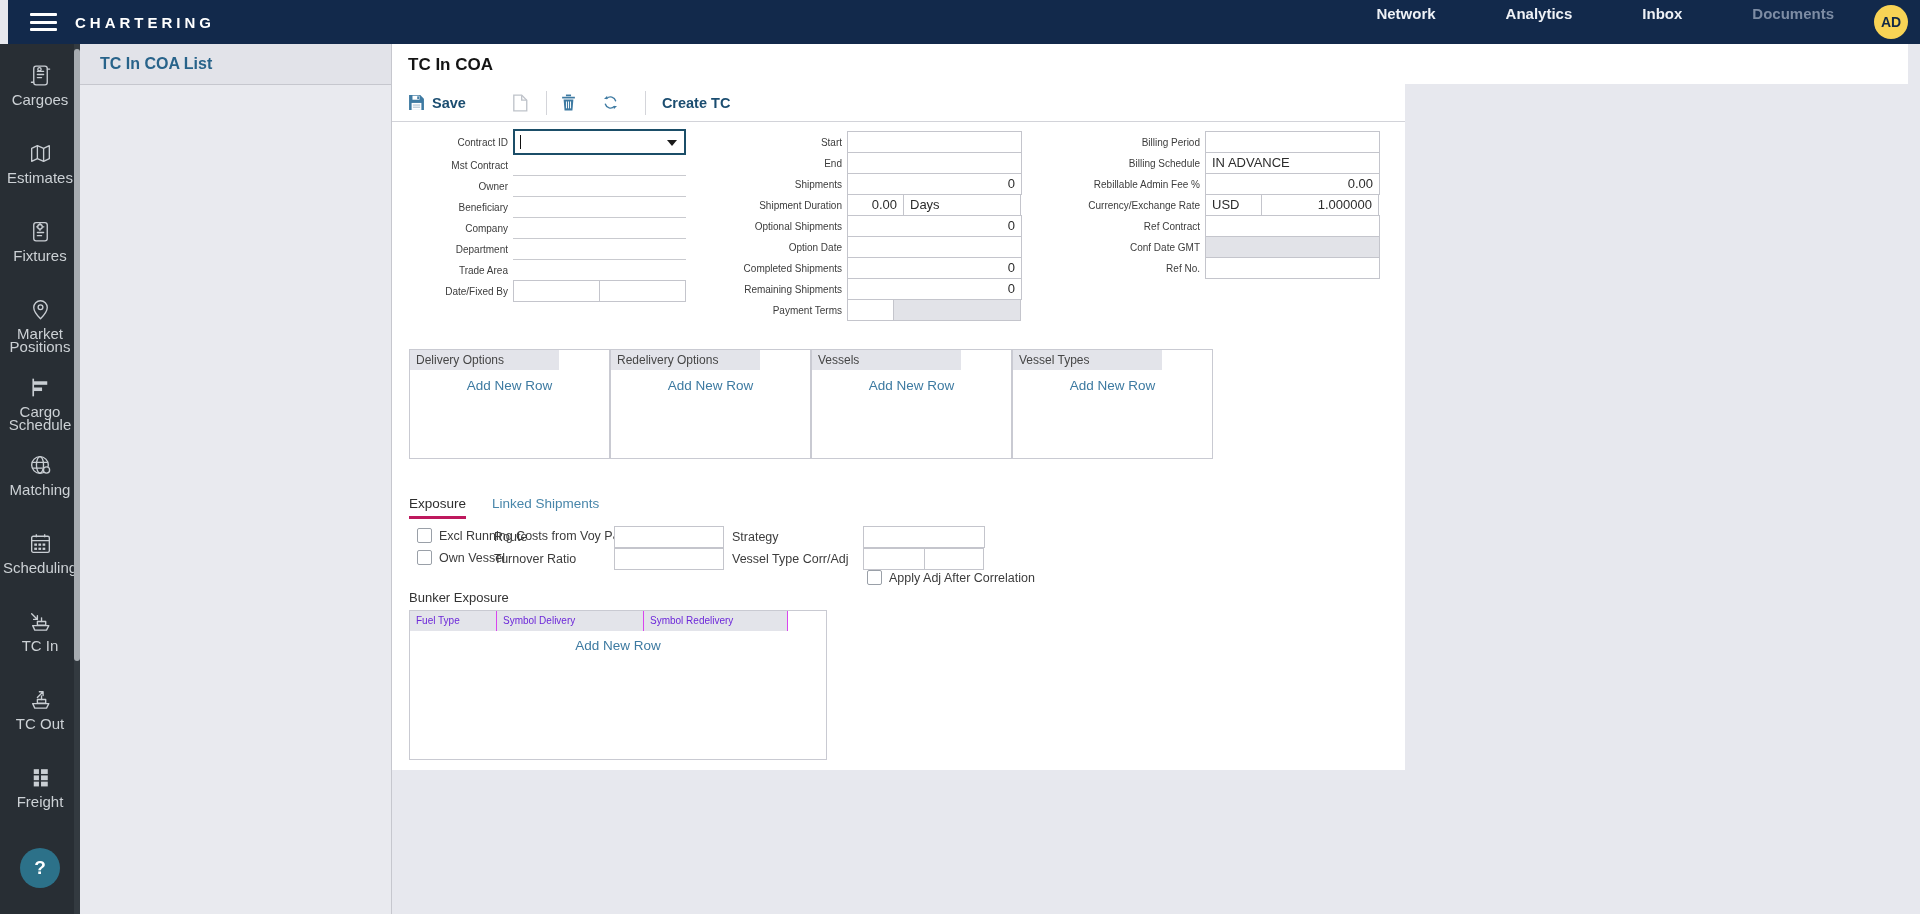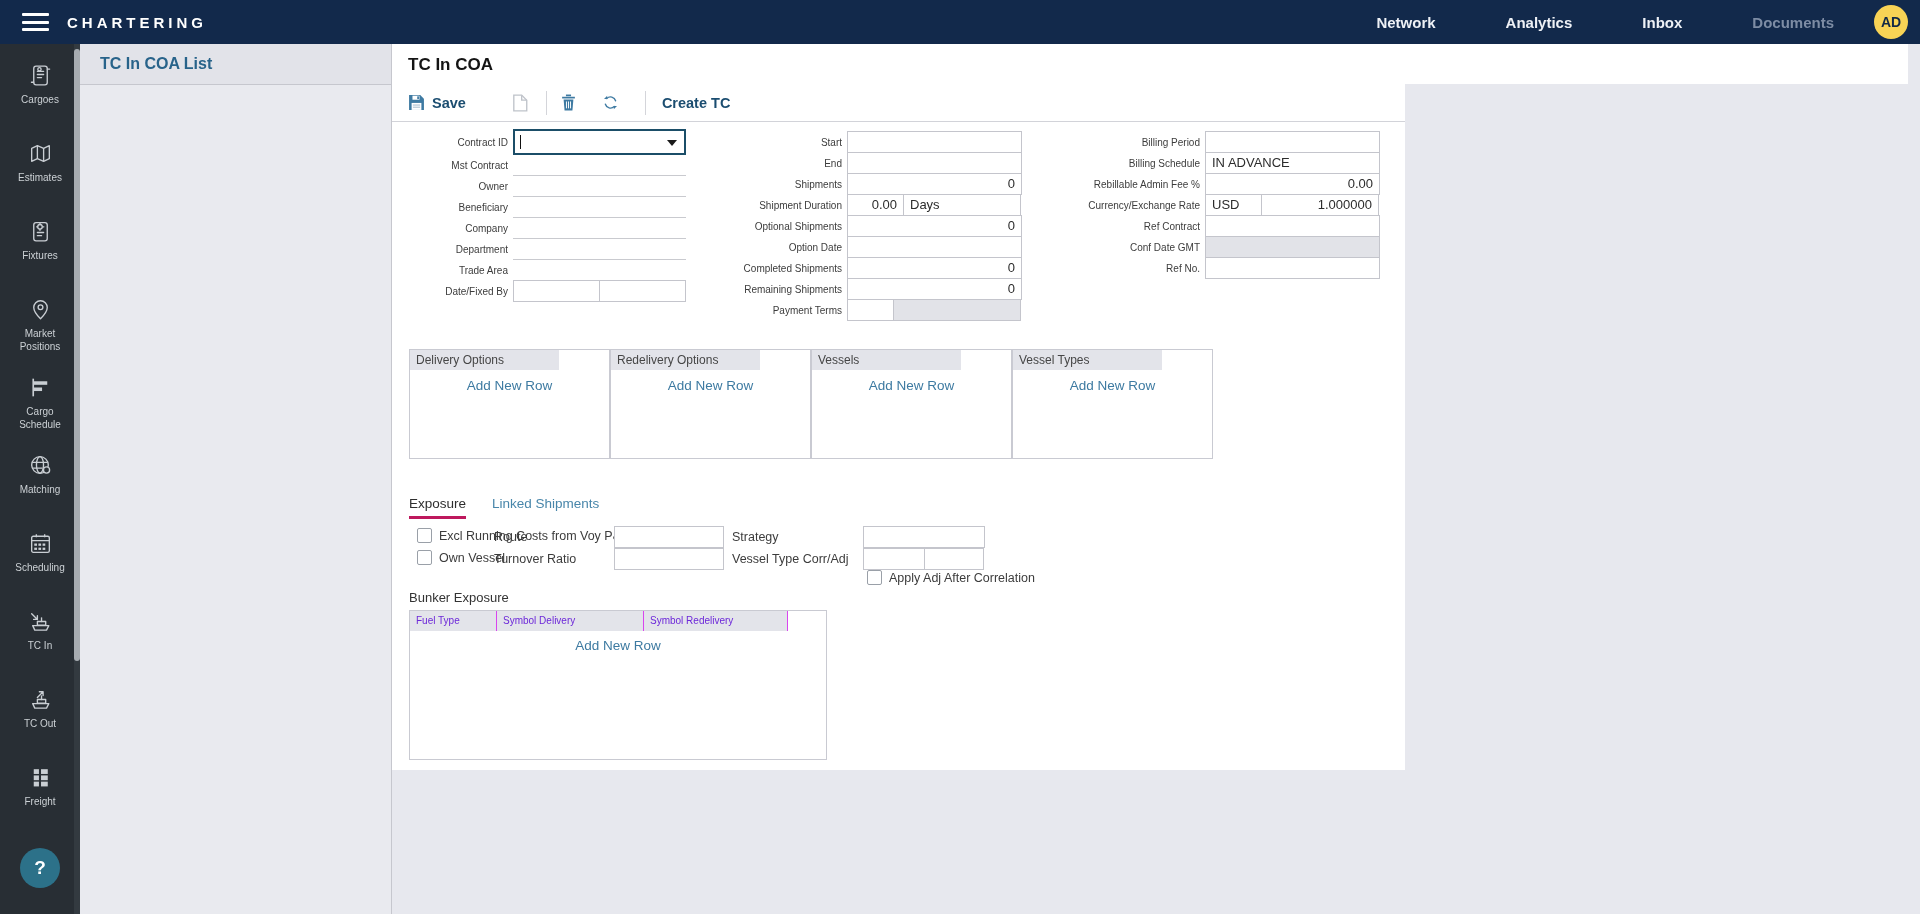--- a/index.html
+++ b/index.html
@@ -1,39 +1,39 @@
 <!DOCTYPE html>
 <html><head>
 <meta charset="utf-8">
 <style>
   html,body{margin:0;padding:0}
   body{width:1920px;height:914px;position:relative;overflow:hidden;
        font-family:"Liberation Sans",sans-serif;background:#e7e8ee;}
 
   
-  .topbar{position:absolute;top:0;left:0;right:0;height:44px;background:#12294b;
+  .topbar{position:absolute;top:0;left:8px;right:0;height:44px;background:#12294b;
           display:flex;align-items:center;z-index:9}
   .hamburger{margin-left:22px;width:27px;cursor:pointer}
   .hamburger span{display:block;height:3px;background:#fff;border-radius:1px;margin:4.5px 0}
   .brand{color:#fff;font-weight:700;font-size:15px;letter-spacing:4px;margin-left:18px}
-  .topnav{margin-left:auto;display:flex;align-items:center;padding-right:12px}
+  .topnav{margin-left:auto;display:flex;align-items:flex-start;padding-right:12px}
   .topnav a{color:#eef1f6;font-weight:700;font-size:15px;cursor:pointer;margin-left:70px;text-decoration:none}
   .topnav a.muted{color:#7d8ca4}
   .avatar{width:34px;height:34px;border-radius:50%;background:#f8d355;color:#122947;
           font-weight:700;font-size:14px;display:flex;align-items:center;justify-content:center;
           margin-left:40px;cursor:pointer}
 
   
   .sidebar{position:absolute;top:44px;left:0;bottom:0;width:80px;background:#282e34}
   .side-track{position:absolute;top:0;right:0;width:6px;bottom:0;background:#333a40}
   .side-thumb{position:absolute;top:5px;right:0;width:6px;height:612px;background:#a7acb1;border-radius:3px;cursor:pointer}
   .side-items{display:flex;flex-direction:column;align-items:center;padding-top:16px}
   .side-item{height:78px;width:100%;display:flex;flex-direction:column;align-items:center;cursor:pointer}
   .side-item svg{flex:none;margin-top:2px}
-  .side-label{margin-top:5px;font-size:10px;line-height:12.5px;color:#ccd1d5;text-align:center;white-space:pre-line}
+  .side-label{margin-top:5px;font-size:15px;line-height:12.5px;color:#ccd1d5;text-align:center;white-space:pre-line}
   .help-btn{position:absolute;left:20px;bottom:26px;width:40px;height:40px;border-radius:50%;
             background:#2c7189;color:#fff;font-weight:700;font-size:19px;border:none;
             display:flex;align-items:center;justify-content:center;cursor:pointer;font-family:inherit}
 
   
   .list-panel{position:absolute;top:44px;left:80px;width:312px;bottom:0;background:#e9eaef;
               border-right:1px solid #c6c7ce;box-sizing:border-box}
   .list-header{height:40px;background:#e2e3e9;border-bottom:1px solid #c6c7ce;color:#28638a;
                font-weight:700;font-size:16px;line-height:40px;padding-left:20px}
 

